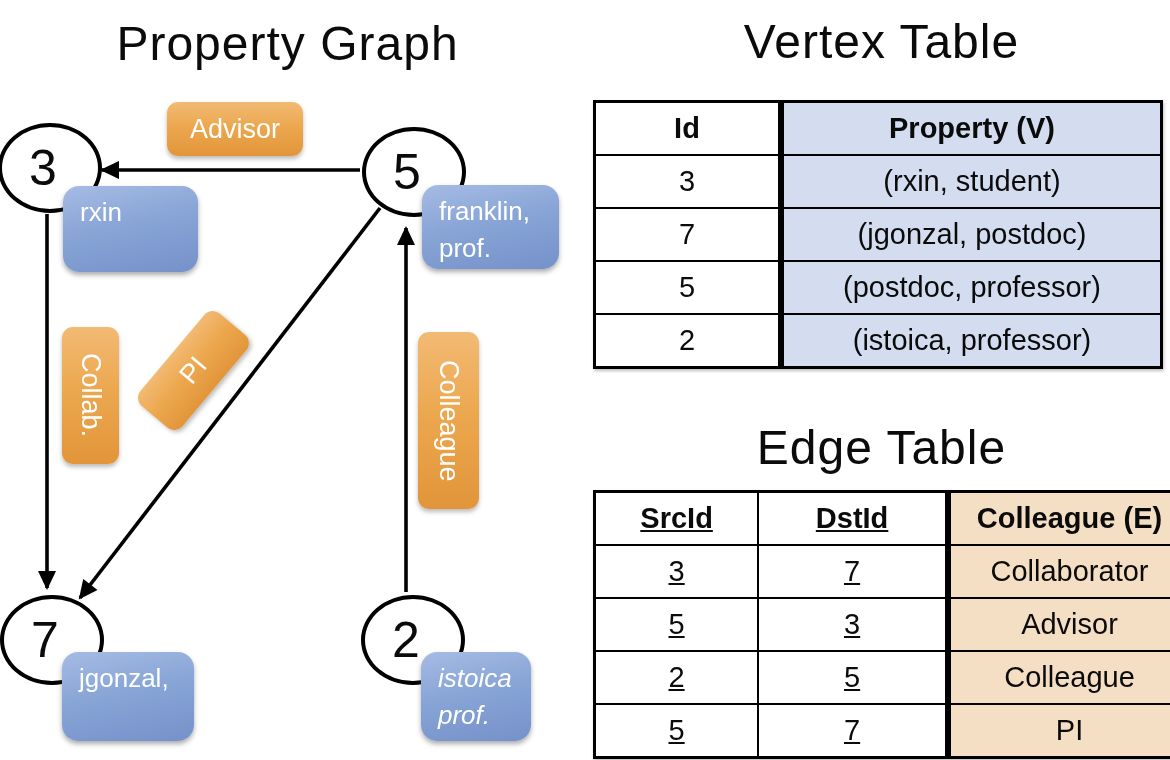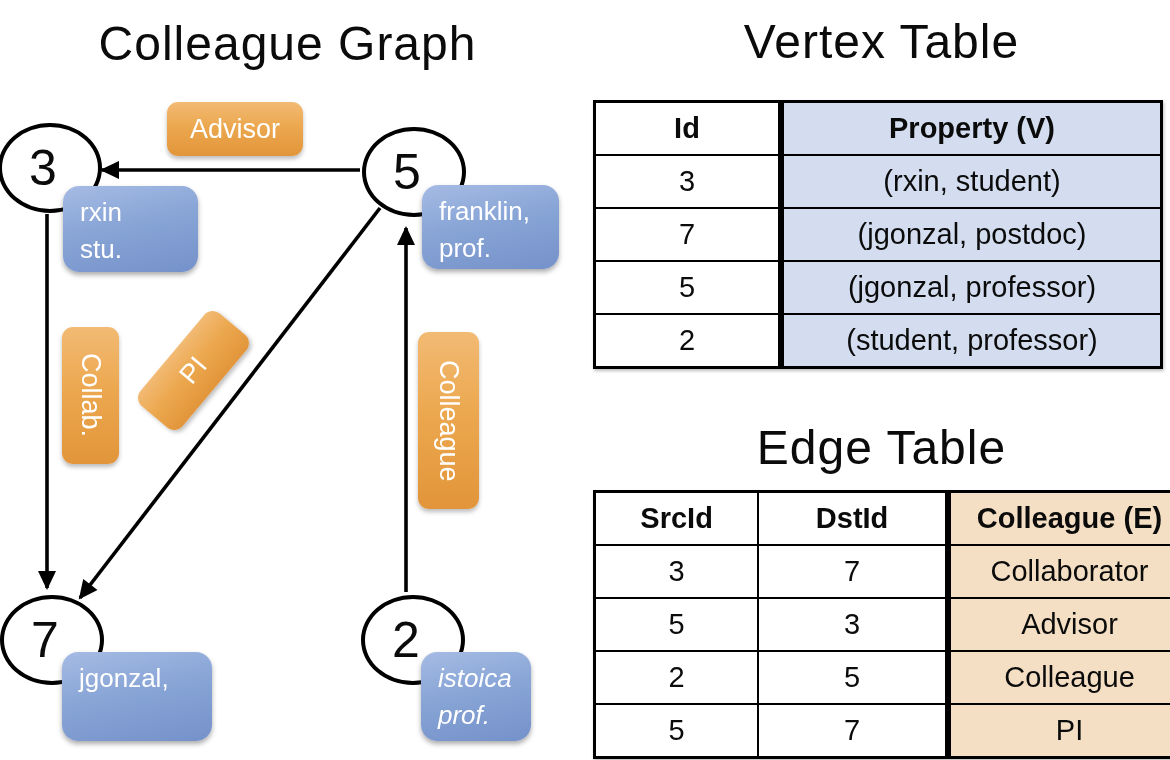--- a/index.html
+++ b/index.html
@@ -29,52 +29,52 @@
   .vertical{writing-mode:vertical-rl;}
   .rot-pi{transform:rotate(-50deg);}
 
   .node-3{left:-2px;top:123px;}
   .node-5{left:362px;top:127px;}
   .node-7{left:0px;top:595px;}
   .node-2{left:361px;top:595px;}
 
   .box-rxin{left:63px;top:186px;width:135px;height:86px;}
   .box-franklin{left:422px;top:185px;width:137px;height:84px;}
-  .box-jgonzal{left:62px;top:652px;width:150px;height:89px;}
+  .box-jgonzal{left:62px;top:652px;width:132px;height:89px;}
   .box-istoica{left:421px;top:652px;width:110px;height:89px;font-style:italic;}
 
   .lbl-advisor{left:167px;top:102px;width:136px;height:54px;}
   .lbl-collab{left:62px;top:327px;width:57px;height:137px;}
   .lbl-pi{left:133px;top:343px;width:121px;height:55px;}
   .lbl-colleague{left:418px;top:332px;width:61px;height:177px;}
 
   
   .tbl-wrap{position:absolute;display:flex;z-index:2;}
   .vertex-wrap{left:593px;top:100px;}
   .edge-wrap{left:593px;top:490px;}
   table.tbl{border-collapse:collapse;border:3px solid #000;background:#fff;
             box-shadow:1px 2px 3px rgba(0,0,0,.25);}
   .tbl th,.tbl td{border:2px solid #000;text-align:center;vertical-align:middle;
                   font-size:29px;padding:0;height:51px;}
   .tbl th{font-weight:bold;}
   .id-tbl{width:188px;}
   .prop-tbl-v{width:382px;}
-  .srcdst-tbl{width:355px;}
+  .srcdst-tbl{width:355px;text-decoration:underline;}
   .prop-tbl-e{width:243px;}
   .c-src{width:150px;}
   .c-dst{width:173px;}
   .cell-blue{background:#d3ddef;}
   .cell-tan{background:#f5dfc4;}
 </style>
 </head>
 <body>
 
 <div class="canvas">
 
-  <div class="title graph-title">Colleague Graph</div>
+  <div class="title graph-title">Property Graph</div>
   <div class="title vertex-title">Vertex Table</div>
   <div class="title edge-title">Edge Table</div>
 
   <svg class="edges-svg" width="1170" height="760">
     <defs>
       <marker id="arrow" viewBox="0 0 24 24" markerWidth="24" markerHeight="24" markerUnits="userSpaceOnUse" refX="19" refY="12" orient="auto">
         <path d="M2,3 L21,12 L2,21 Z" fill="#000"></path>
       </marker>
     </defs>
     <line x1="360" y1="170" x2="102" y2="170" stroke="#000" stroke-width="3.6" marker-end="url(#arrow)"></line>
@@ -91,21 +91,20 @@
     </div>
   <div class="node node-7">
       <span>7</span>
     </div>
   <div class="node node-2">
       <span>2</span>
     </div>
 
   <div class="prop-box box-rxin">
     <span style="display:block">rxin</span>
-    <span style="display:block">stu.</span>
   </div>
   <div class="prop-box box-franklin">
     <span style="display:block">franklin,</span>
     <span style="display:block">prof.</span>
   </div>
   <div class="prop-box box-jgonzal">
     <span style="display:block">jgonzal,</span>
   </div>
   <div class="prop-box box-istoica">
     <span style="display:block">istoica</span>
@@ -142,24 +141,24 @@
           <tr>
             <th class="cell-blue">Property (V)</th>
           </tr>
       <tr>
             <td class="cell-blue">(rxin, student)</td>
           </tr>
       <tr>
             <td class="cell-blue">(jgonzal, postdoc)</td>
           </tr>
       <tr>
-            <td class="cell-blue">(jgonzal, professor)</td>
-          </tr>
-      <tr>
-            <td class="cell-blue">(student, professor)</td>
+            <td class="cell-blue">(postdoc, professor)</td>
+          </tr>
+      <tr>
+            <td class="cell-blue">(istoica, professor)</td>
           </tr>
     </tbody>
       </table>
   </div>
 
   <div class="tbl-wrap edge-wrap">
     <table class="tbl srcdst-tbl">
       <tbody>
           <tr>
         <th class="c-src">SrcId</th>

